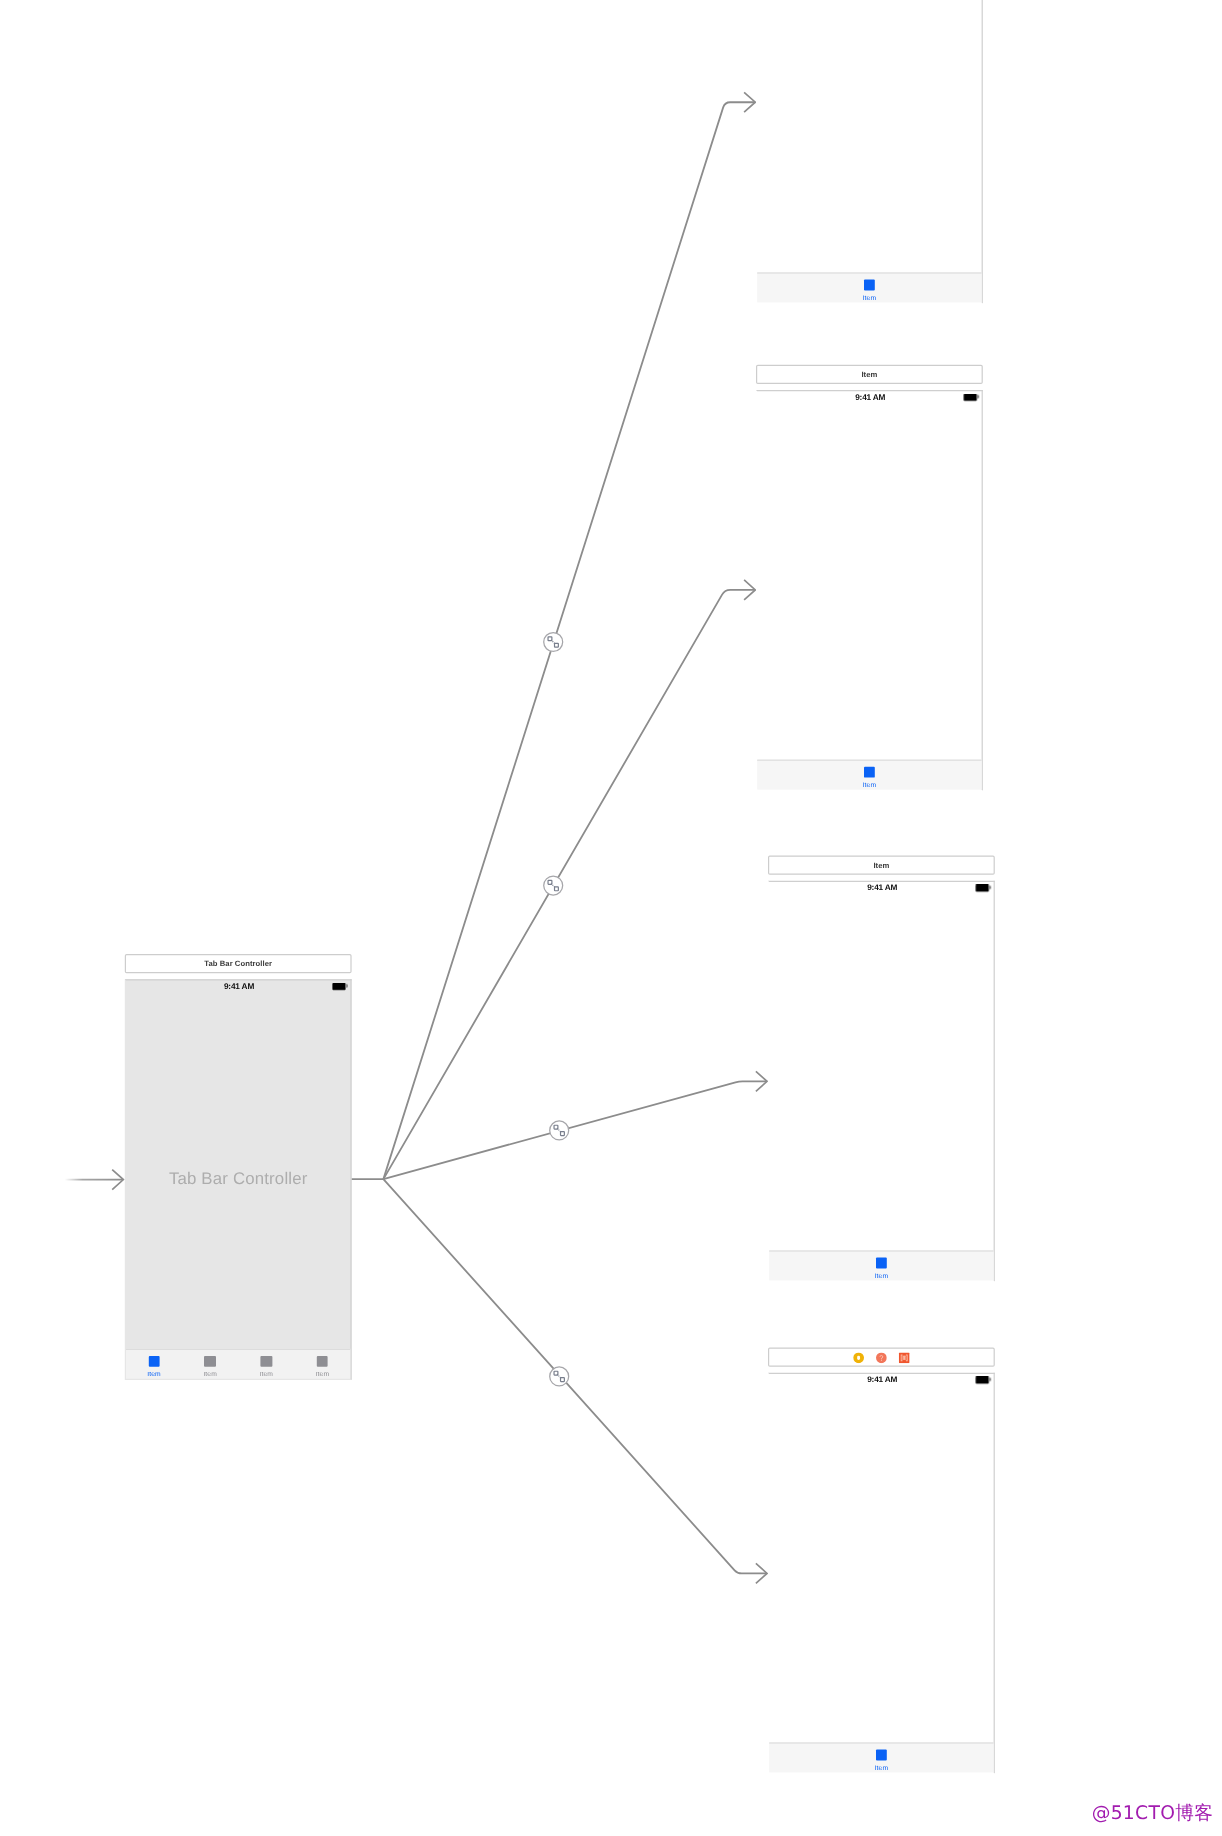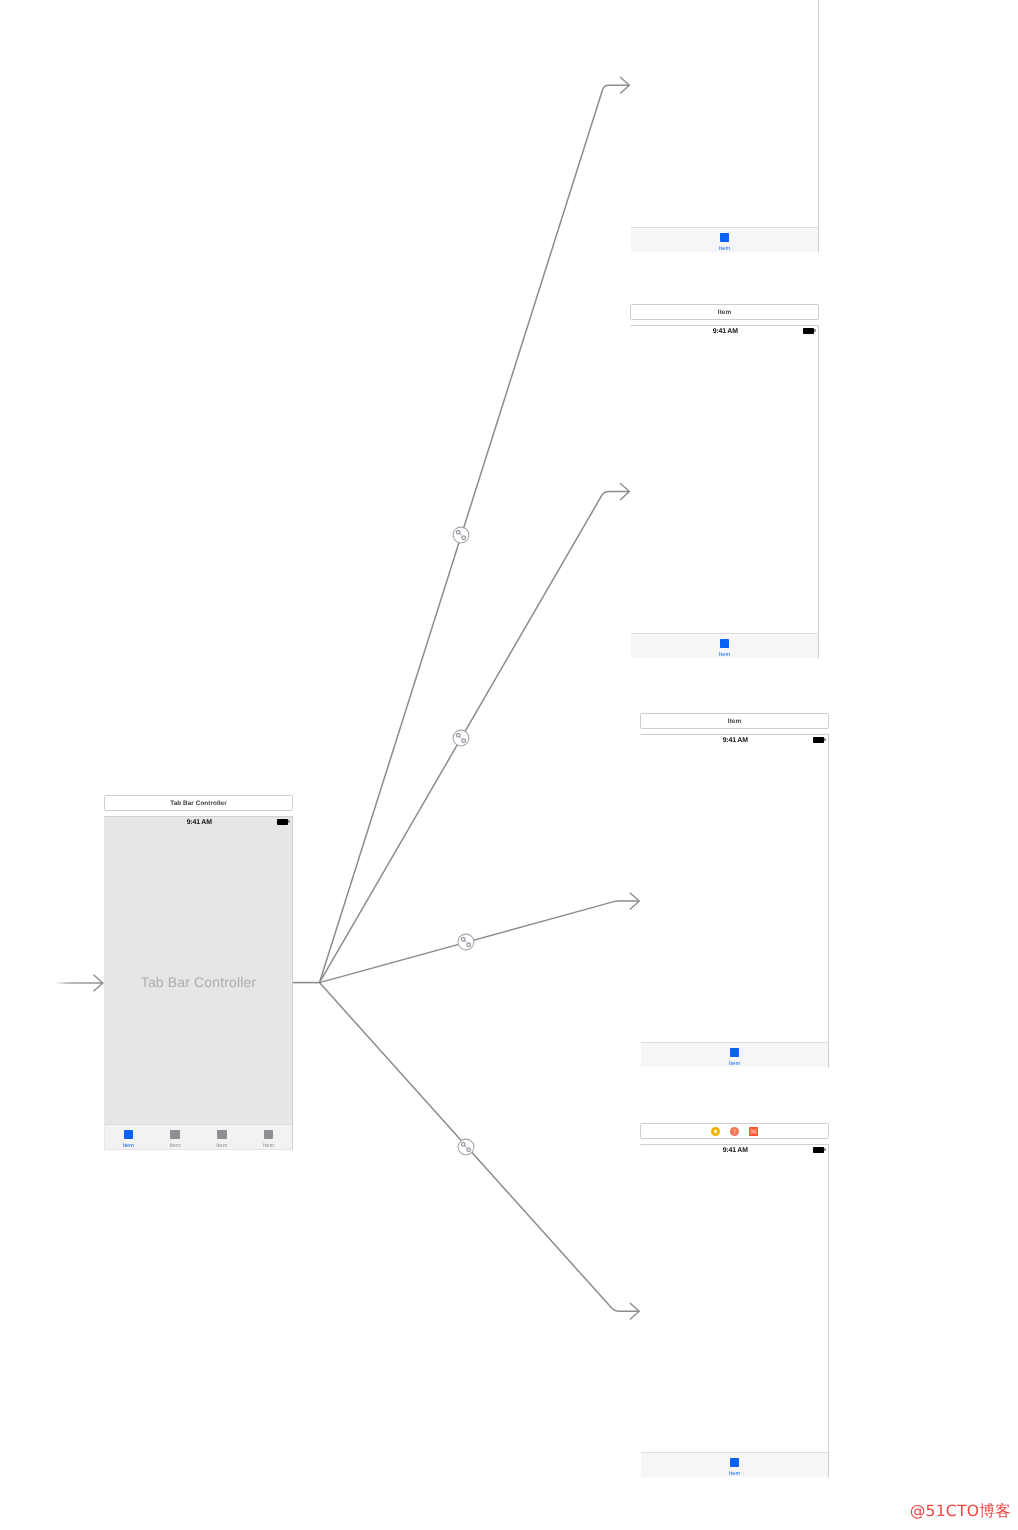--- a/index.html
+++ b/index.html
@@ -38,21 +38,21 @@
   .tabbar{flex:none;height:24px;background:#f7f7f7;border-top:1px solid #dcdcdc;
           display:flex;align-items:stretch;overflow:hidden;}
   .tabitem{flex:1 1 0;display:flex;flex-direction:column;align-items:center;
            justify-content:flex-start;padding-top:4.5px;}
   .tabitem .sq{flex:none;width:9.6px;height:9px;background:#8e8e93;border-radius:0.8px;}
   .tabitem .lbl{flex:none;margin-top:5.9px;font-size:5.6px;line-height:1;color:#8e8e93;letter-spacing:.1px;}
   .tabitem.sel .sq{background:#0a62f5;}
   .tabitem.sel .lbl{color:#0a62f5;}
 
   
-  #watermark{position:absolute;right:7px;bottom:8px;font-size:15.6px;color:#ef4444;
+  #watermark{position:absolute;right:7px;bottom:8px;font-size:15.6px;color:#a21caf;
              font-family:"DejaVu Sans",sans-serif;letter-spacing:.25px;white-space:nowrap;}
 </style>
 </head>
 <body>
 
 <div id="canvas"></div>
 
 <svg id="wires" viewBox="0 0 1018 1530">
     <defs>
       <linearGradient id="entryFade" gradientUnits="userSpaceOnUse" x1="54" y1="0" x2="103" y2="0">

